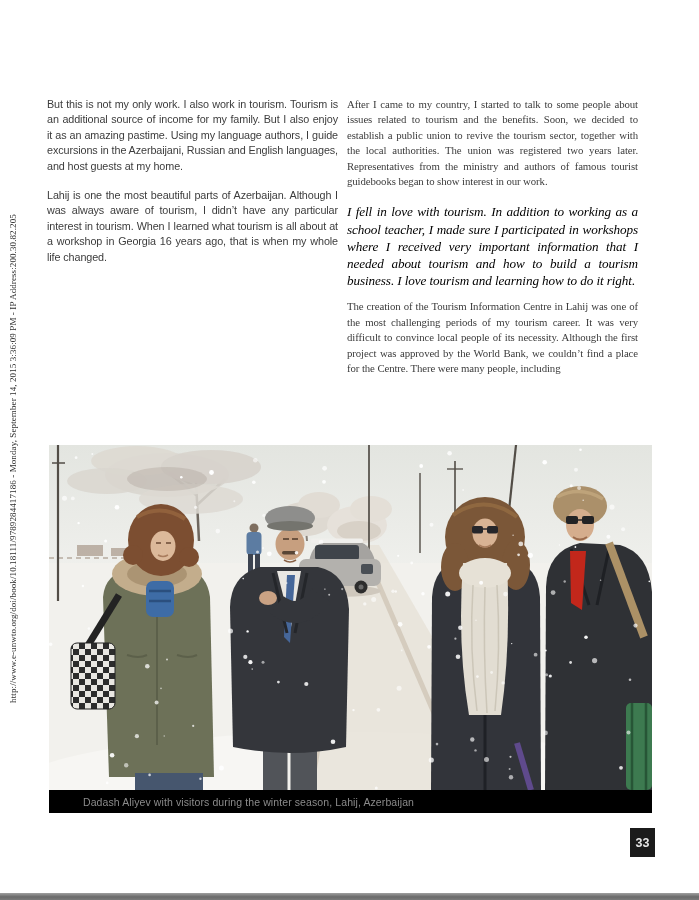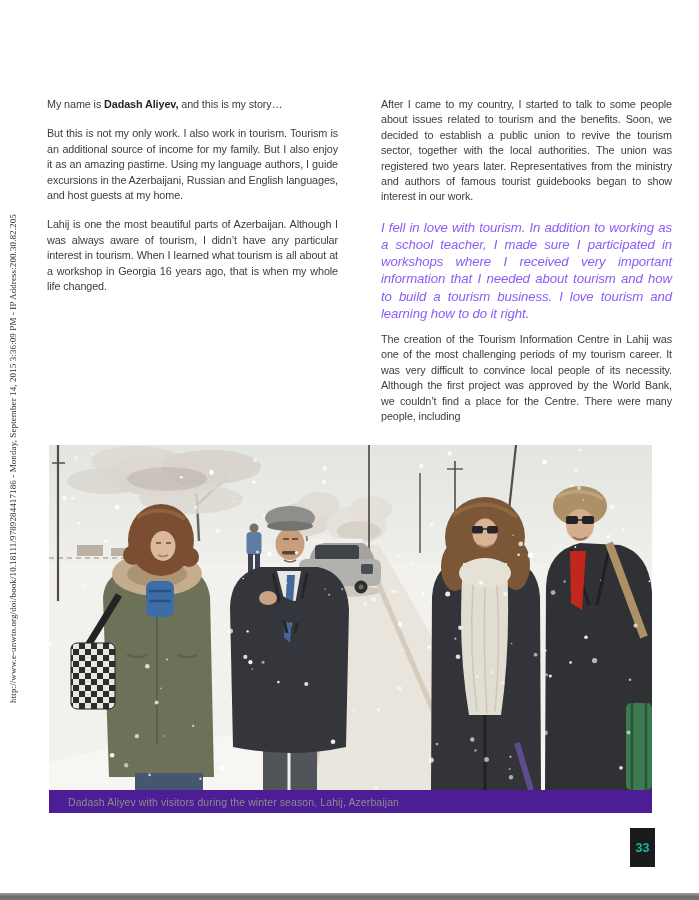--- a/index.html
+++ b/index.html
@@ -19,65 +19,64 @@
     font-family:"Liberation Serif","DejaVu Serif",serif;
     font-size:9px;color:#2e2e2e;white-space:nowrap;
     letter-spacing:.1px;text-align:center;
   }
 
   
   .col{position:absolute;top:97px;width:291px;color:#3c3c3c;
        font-size:10.8px;line-height:15.4px;text-align:justify;
        letter-spacing:-0.1px;}
   .col-left{left:47px;}
-  .col-right{left:381px;}
+  .col-right{left:347px;font-family:Liberation Serif, serif;}
   .col p{margin:0 0 14px 0;}
   .col b{color:#262626;}
   .pull-quote{
-    font-style:italic;font-size:13.2px;line-height:17.2px;color:#8b5cf6;
+    font-style:italic;font-size:13.2px;line-height:17.2px;color:#000000;
     margin:2px 0 10px 0 !important;
   }
 
   
   .photo{
     position:absolute;left:49px;top:445px;width:603px;height:345px;
     overflow:hidden;background:#e8eae5;
   }
   .photo svg{display:block;width:603px;height:345px;}
 
   
   .caption-bar{
     position:absolute;left:49px;top:790px;width:603px;height:23px;
-    background:#4c1d95;display:flex;align-items:center;
-    box-sizing:border-box;padding-left:19px;
+    background:#000000;display:flex;align-items:center;
+    box-sizing:border-box;padding-left:34px;
     font-size:10.5px;color:#8b8b8b;letter-spacing:.1px;
   }
 
   
   .page-badge{
-    position:absolute;left:630px;top:828px;width:25px;height:39px;
-    background:#1b1b1b;color:#14b8a6;display:flex;align-items:center;
+    position:absolute;left:630px;top:828px;width:25px;height:29px;
+    background:#1b1b1b;color:#e5e5e5;display:flex;align-items:center;
     justify-content:center;font-size:12.5px;font-weight:bold;
   }
 
   
   .bottom-bar{
     position:absolute;left:0;top:893px;width:699px;height:7px;
     background:linear-gradient(180deg,#a0a0a0 0%,#6a6a6a 55%,#7b7b7b 100%);
   }
 </style>
 </head>
 <body>
 
 <div class="page">
 
   <div class="watermark">http://www.e-unwto.org/doi/book/10.18111/9789284417186 - Monday, September 14, 2015 3:36:09 PM - IP Address:200.30.82.205</div>
 
   <div class="col col-left">
-    <p><span>My name is </span><b>Dadash Aliyev,</b><span> and this is my story…</span></p>
     <p>But this is not my only work. I also work in tourism. Tourism is an additional source of income for my family. But I also enjoy it as an amazing pastime. Using my language authors, I guide excursions in the Azerbaijani, Russian and English languages, and host guests at my home.</p>
     <p>Lahij is one the most beautiful parts of Azerbaijan. Although I was always aware of tourism, I didn’t have any particular interest in tourism. When I learned what tourism is all about at a workshop in Georgia 16 years ago, that is when my whole life changed.</p>
   </div>
 
   <div class="col col-right">
     <p>After I came to my country, I started to talk to some people about issues related to tourism and the benefits. Soon, we decided to establish a public union to revive the tourism sector, together with the local authorities. The union was registered two years later. Representatives from the ministry and authors of famous tourist guidebooks began to show interest in our work.</p>
     <p class="pull-quote">I fell in love with tourism. In addition to working as a school teacher, I made sure I participated in workshops where I received very important information that I needed about tourism and how to build a tourism business. I love tourism and learning how to do it right.</p>
     <p>The creation of the Tourism Information Centre in Lahij was one of the most challenging periods of my tourism career. It was very difficult to convince local people of its necessity. Although the first project was approved by the World Bank, we couldn’t find a place for the Centre. There were many people, including</p>
   </div>
 

